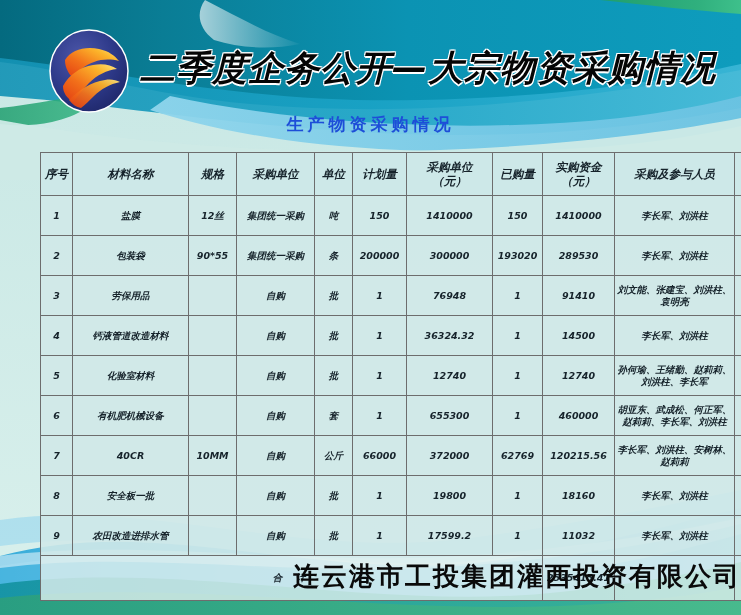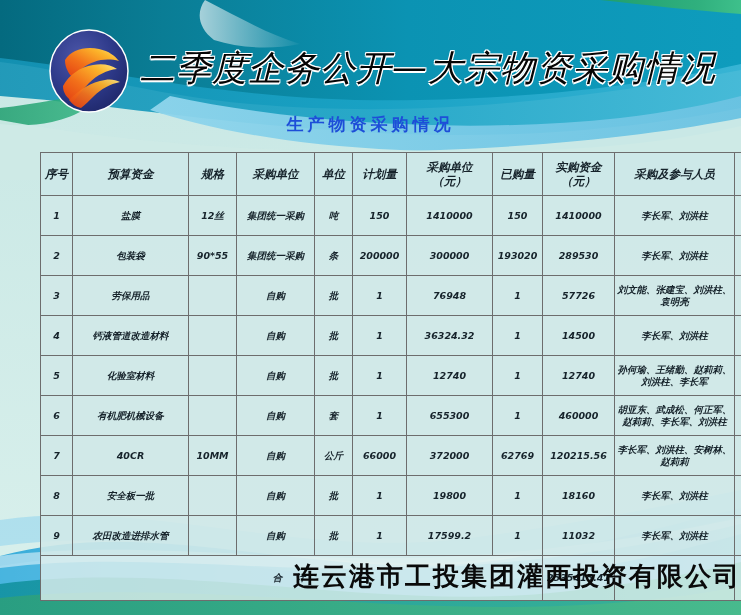--- a/index.html
+++ b/index.html
@@ -41,21 +41,21 @@
     width: 84px; height: 86px;
   }
   .title {
     position: absolute;
     left: 140px; top: 38px;
     width: 580px;
     height: 60px;
     line-height: 60px;
     font-family: "DejaVu Sans", "Liberation Sans", sans-serif;
     font-size: 35px;
-    font-weight: normal;
+    font-weight: bold;
     font-style: italic;
     letter-spacing: 1px;
     color: #050505;
     text-shadow:
       -1px -1px 0 #ffffff,
        1px -1px 0 #ffffff,
       -1px  1px 0 #ffffff,
        1px  1px 0 #ffffff,
        0px -1.5px 0 #ffffff,
        0px  1.5px 0 #ffffff;
@@ -258,21 +258,21 @@
           <col class="c-plan">
           <col class="c-budget">
           <col class="c-bought">
         <col class="c-actual">
           <col class="c-people">
           <col class="c-remark">
       </colgroup>
       <thead>
         <tr>
           <th>序号</th>
-          <th>预算资金</th>
+          <th>材料名称</th>
           <th>规格</th>
           <th>采购单位</th>
           <th>单位</th>
           <th>计划量</th>
           <th>
             <div>采购单位</div>
             <div>（元）</div>
           </th>
           <th>已购量</th>
           <th>
@@ -312,21 +312,21 @@
           </tr>
           <tr>
             <td>3</td>
             <td class="name-cell">劳保用品</td>
             <td></td>
             <td>自购</td>
             <td>批</td>
             <td>1</td>
             <td>76948</td>
             <td>1</td>
-            <td>57726</td>
+            <td>91410</td>
             <td class="people-cell">刘文能、张建宝、刘洪柱、袁明亮</td>
             <td>劳保护具</td>
           </tr>
           <tr>
             <td>4</td>
             <td class="name-cell">钙液管道改造材料</td>
             <td></td>
             <td>自购</td>
             <td>批</td>
             <td>1</td>

